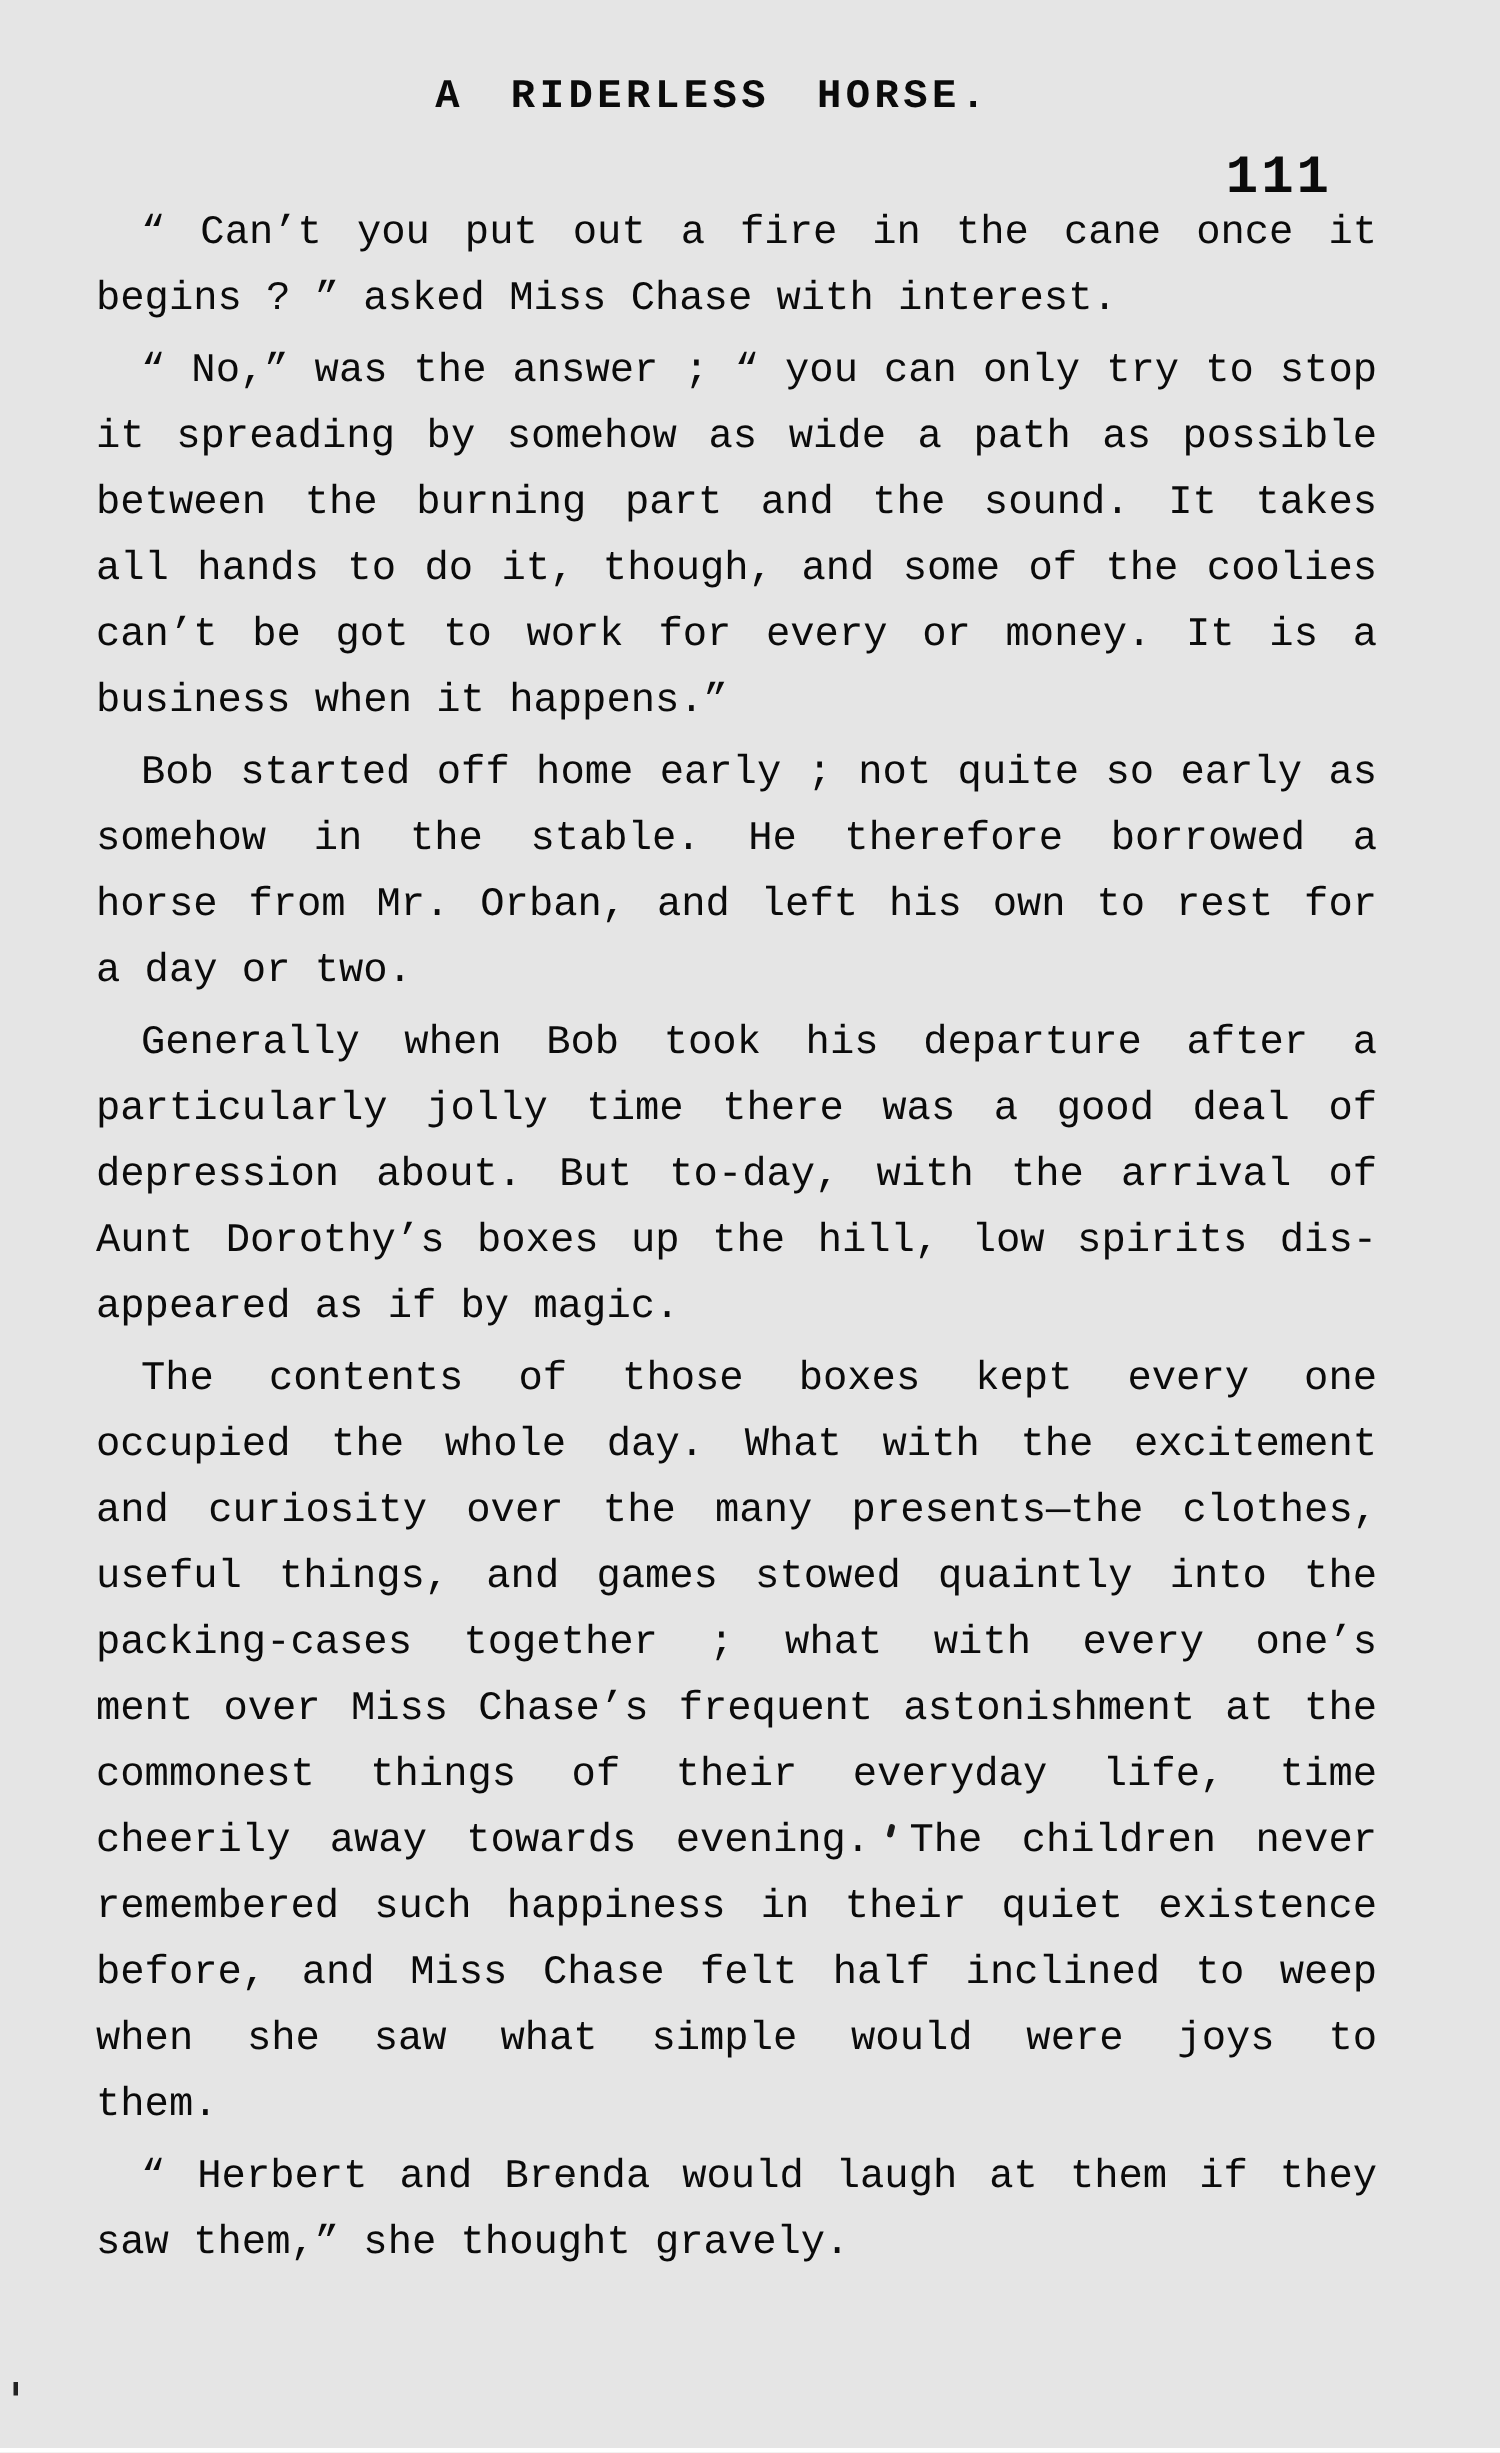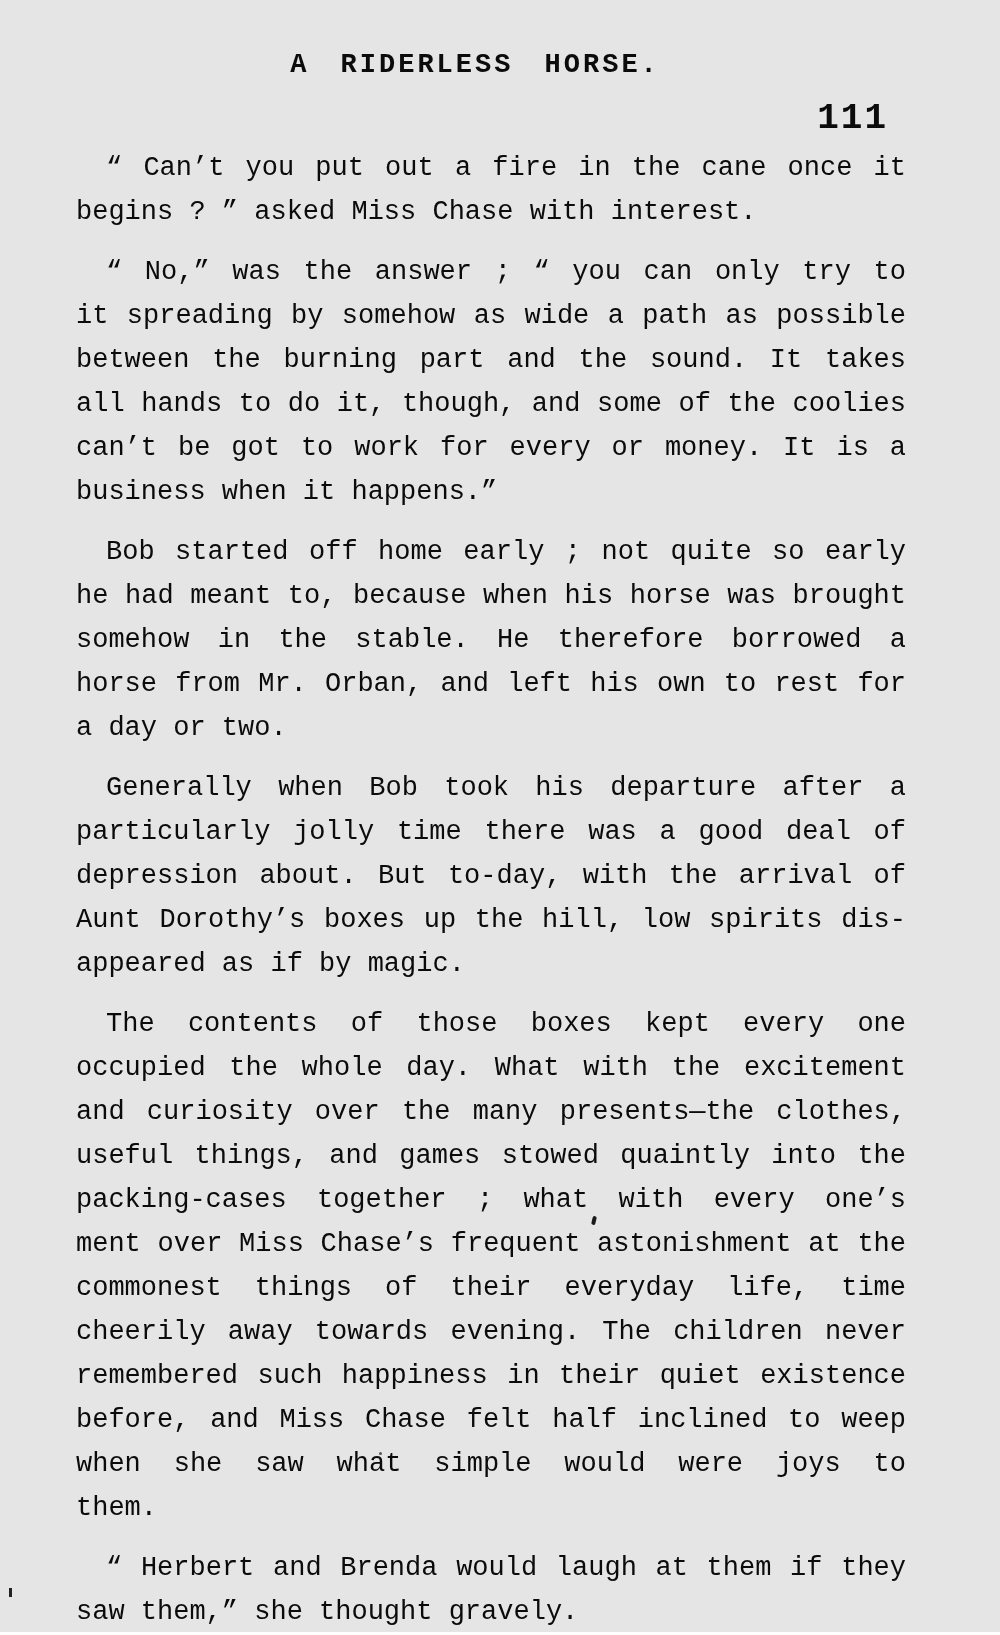--- a/index.html
+++ b/index.html
@@ -45,21 +45,21 @@
     margin-top: 48px;
   }
   .page-body {
     position: absolute;
     left: 60px;
     top: 130px;
     width: 862px;
     font-size: 27px;
   }
   .para {
-    margin: 16px;
+    margin: 4px;
   }
   .t-line {
     height: 44px;
     line-height: 44px;
     text-align: justify;
     text-align-last: justify;
     overflow: hidden;
     white-space: normal;
   }
   .t-line.first {
@@ -114,21 +114,20 @@
       <div class="para">
         <div class="t-line first">“ No,” was the answer ; “ you can only try to stop</div>
         <div class="t-line">it spreading by somehow as wide a path as possible</div>
         <div class="t-line">between the burning part and the sound.  It takes</div>
         <div class="t-line">all hands to do it, though, and some of the coolies</div>
         <div class="t-line">can’t be got to work for every or money.  It is a nasty</div>
         <div class="t-line last">business when it happens.”</div>
       </div>
       <div class="para">
         <div class="t-line first">Bob started off home early ; not quite so early as</div>
-        <div class="t-line">he had meant to, because when his horse was brought</div>
         <div class="t-line">somehow in the stable.  He therefore borrowed a</div>
         <div class="t-line">horse from Mr. Orban, and left his own to rest for</div>
         <div class="t-line last">a day or two.</div>
       </div>
       <div class="para">
         <div class="t-line first">Generally when Bob took his departure after a</div>
         <div class="t-line">particularly jolly time there was a good deal of</div>
         <div class="t-line">depression about.  But to-day, with the arrival of</div>
         <div class="t-line">Aunt Dorothy’s boxes up the hill, low spirits dis-</div>
         <div class="t-line last">appeared as if by magic.</div>

